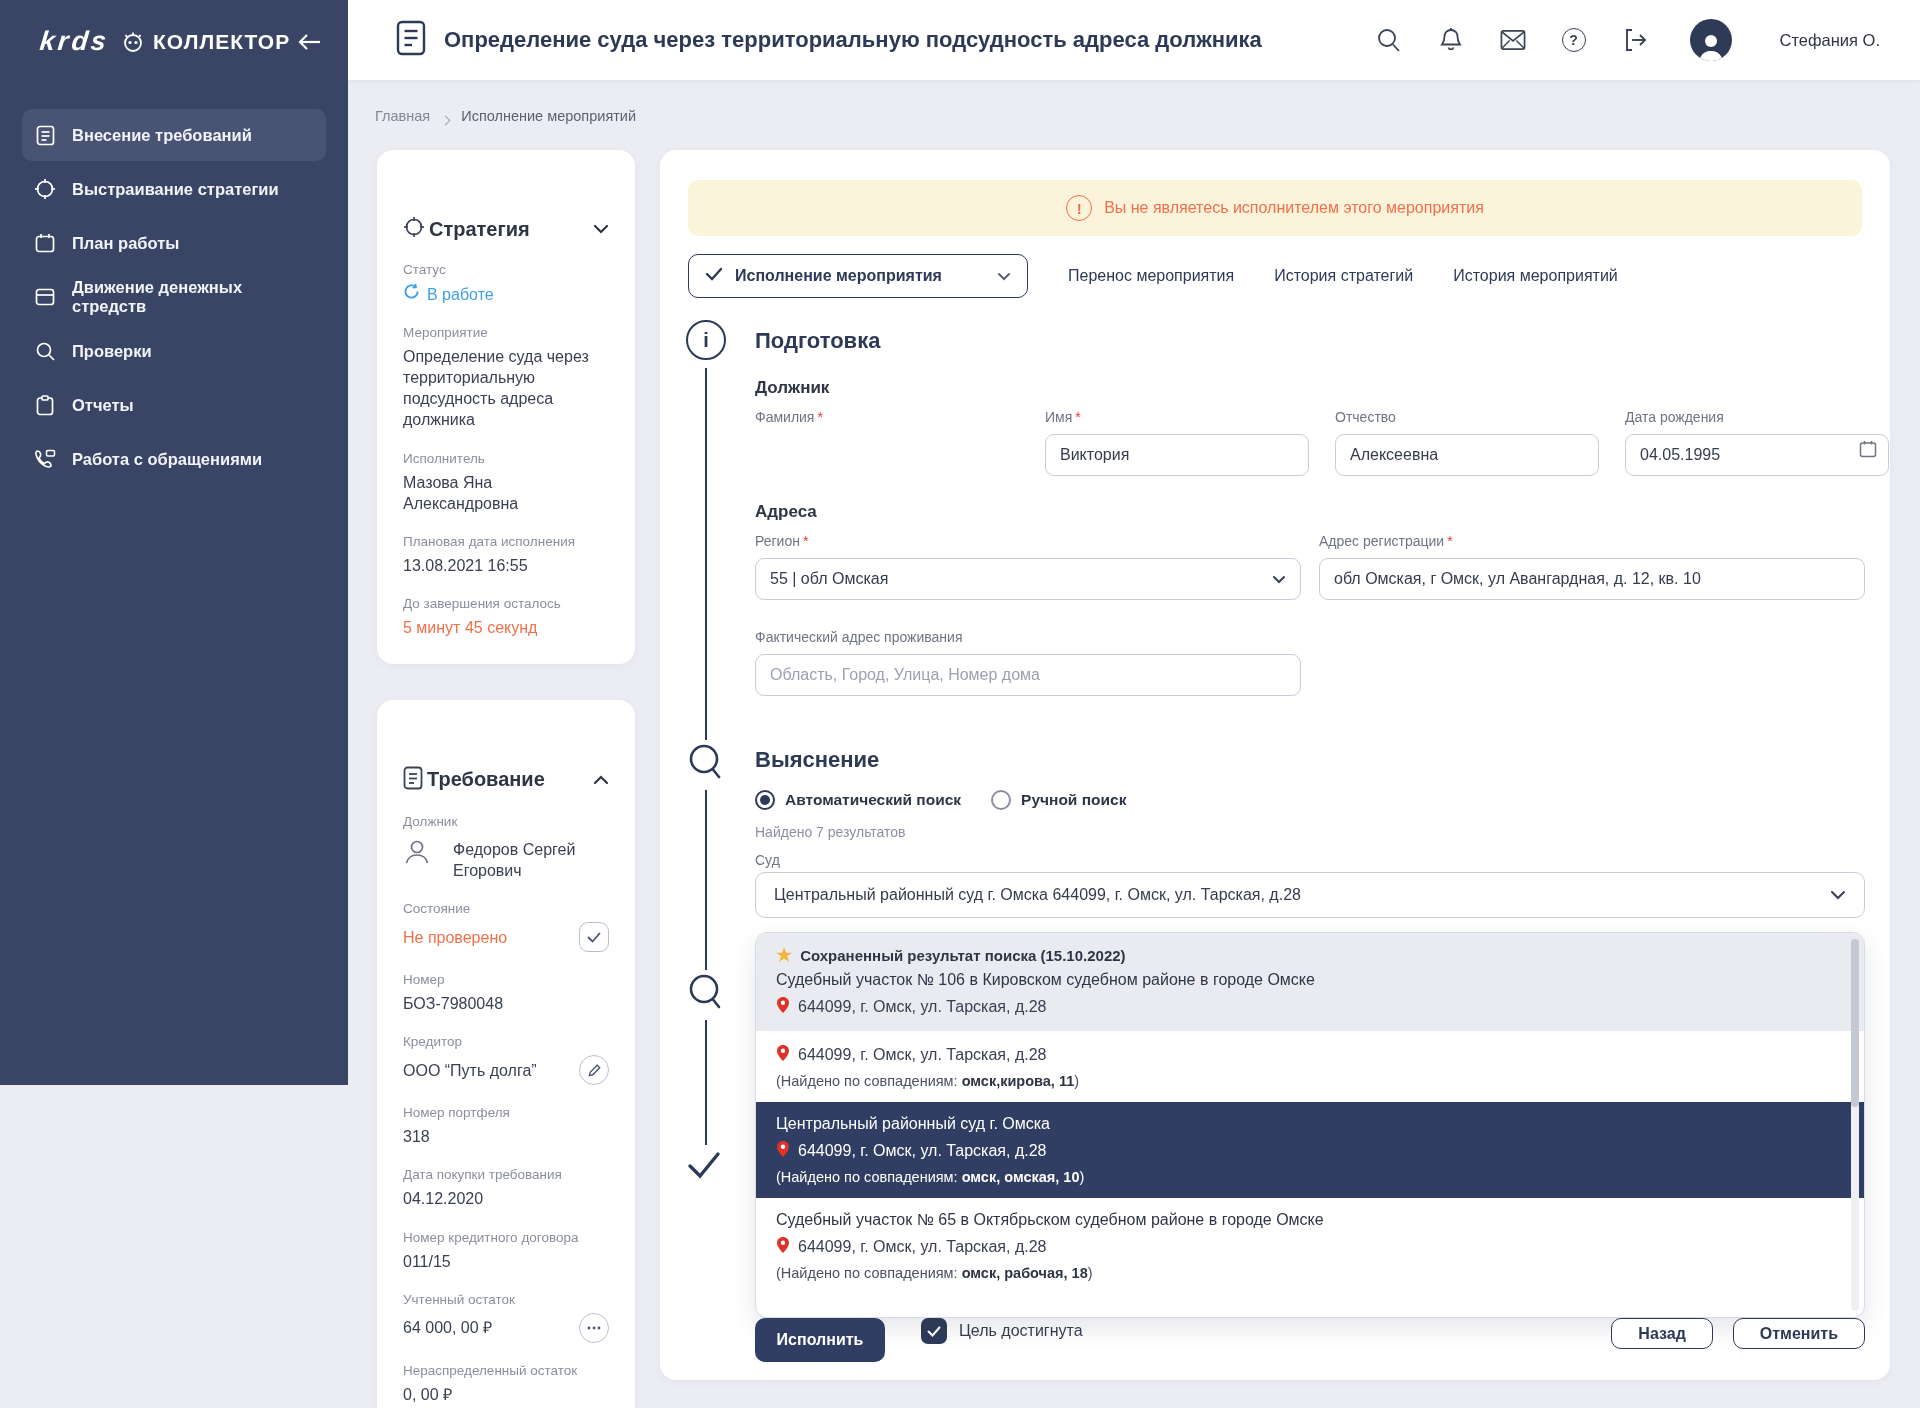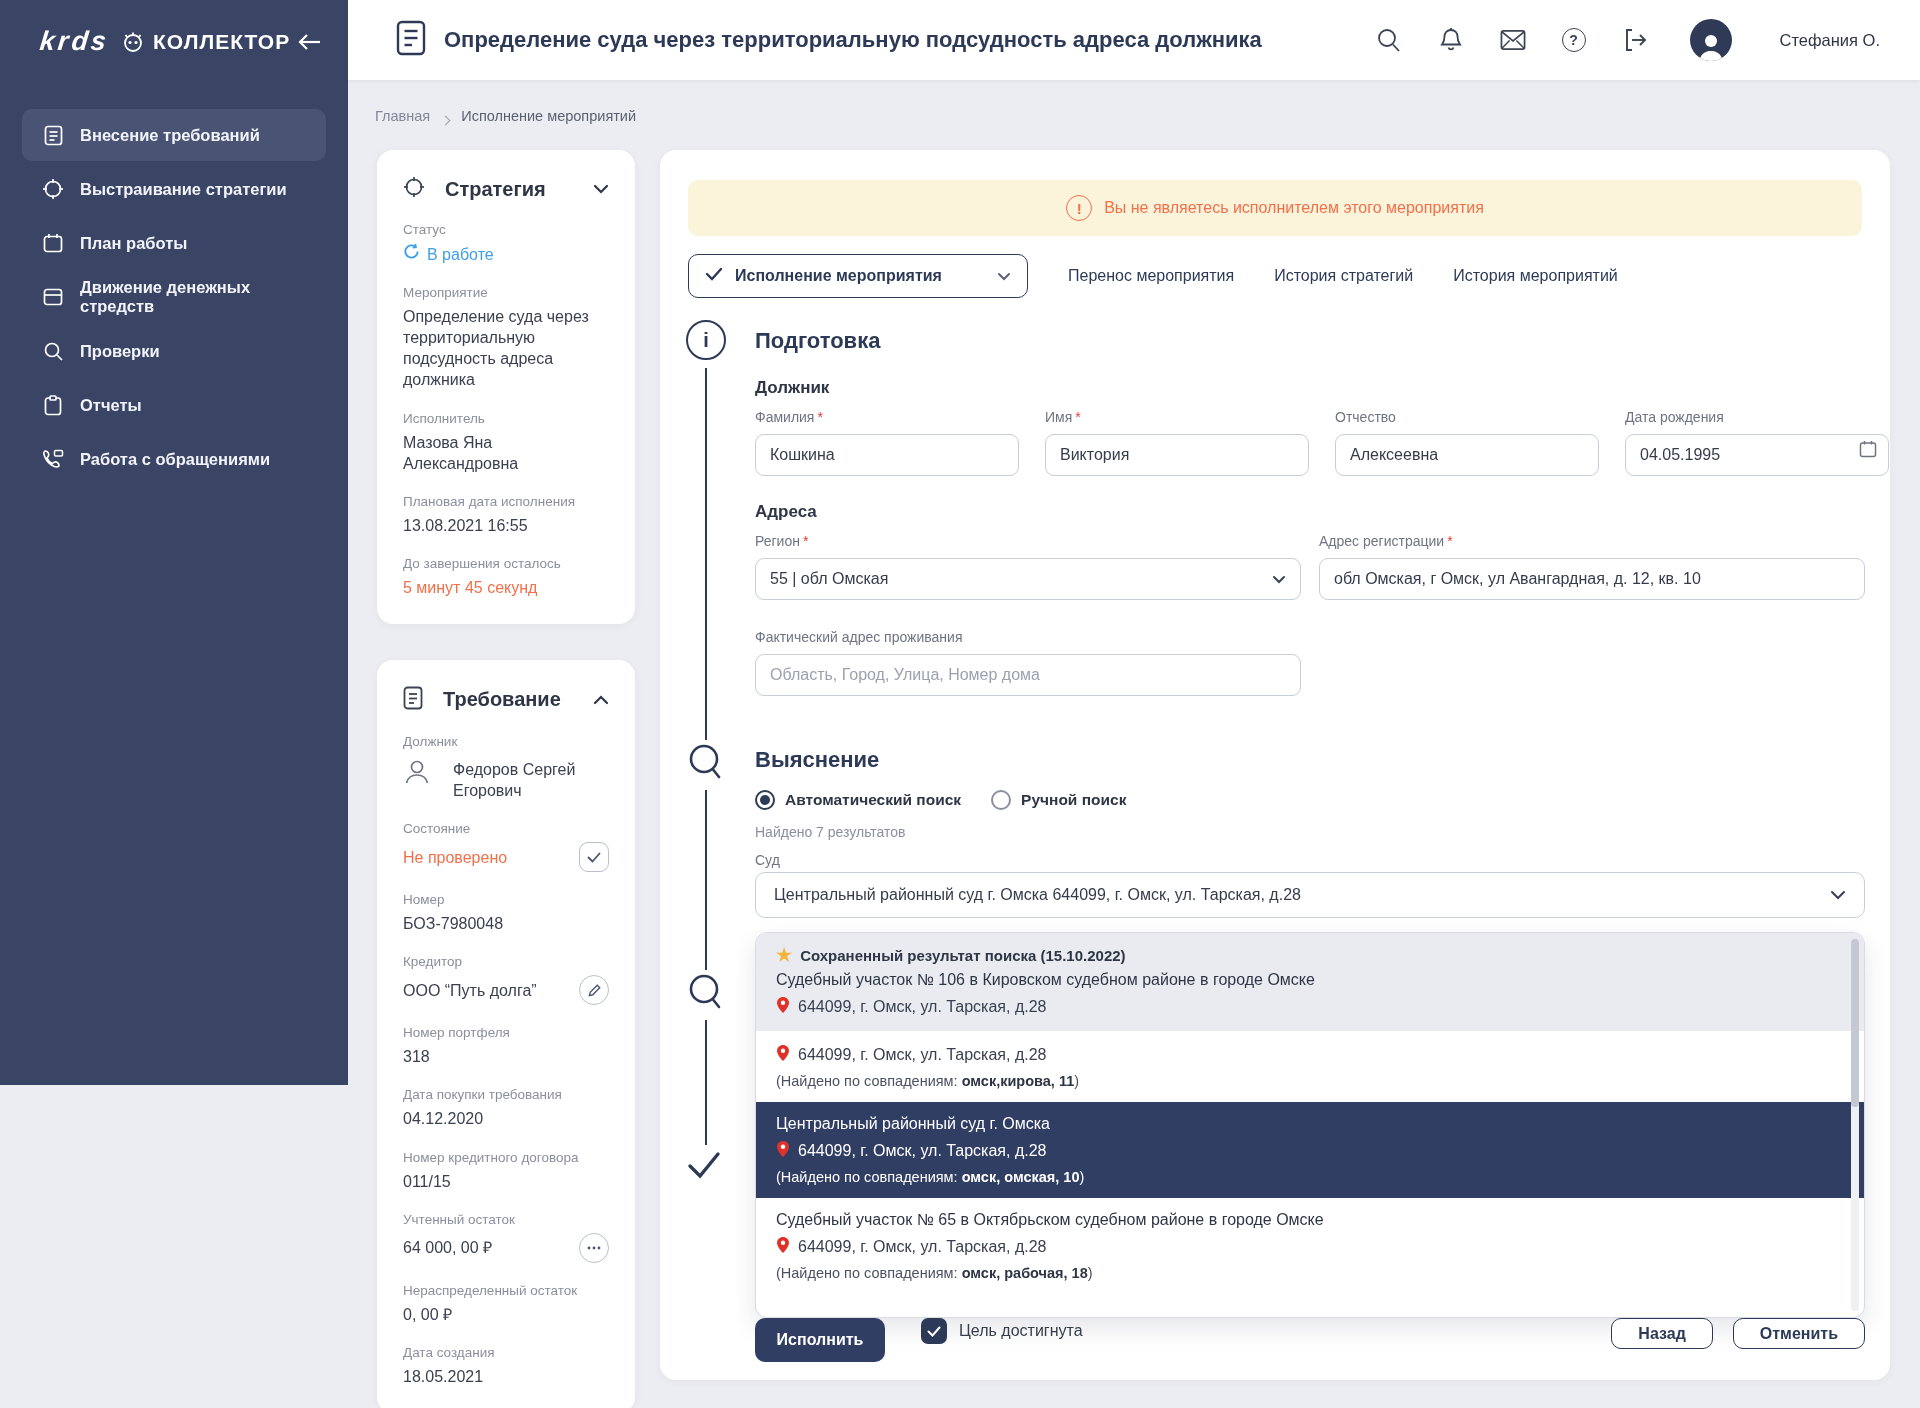--- a/index.html
+++ b/index.html
@@ -13,42 +13,42 @@
   }
   
   .sidebar{position:absolute;left:0;top:0;width:348px;height:1085px;background:#3A4565;}
   .logo-row{display:flex;align-items:center;padding:26px 26px 0 40px;color:#fff;}
   .logo-krds{font-weight:800;font-size:27px;letter-spacing:3px;font-style:italic;transform:skewX(-6deg);}
   .logo-bot{margin:0 8px 0 12px;display:flex;}
   .logo-kol{font-weight:800;font-size:21px;letter-spacing:1px;}
   .logo-back{margin-left:auto;display:flex;}
   .nav{margin-top:52px;padding:0 22px;}
   .nav-item{display:flex;align-items:center;gap:16px;height:52px;margin-bottom:2px;
-    padding:0 20px;border-radius:10px;color:#F2F4FA;font-size:16.5px;font-weight:600;cursor:pointer;}
+    padding:0 12px;border-radius:10px;color:#F2F4FA;font-size:16.5px;font-weight:600;cursor:pointer;}
   .nav-item.active{background:#495475;}
   .nav-ic{width:22px;height:22px;display:flex;align-items:center;justify-content:center;flex:0 0 22px;}
   
   .header{position:absolute;left:348px;top:0;width:1572px;height:80px;background:#fff;
     display:flex;align-items:center;box-shadow:0 1px 4px rgba(40,50,80,.08);z-index:5;}
   .header-title-wrap{display:flex;align-items:center;gap:18px;padding-left:48px;}
   .header-title{font-size:22px;font-weight:700;color:#2D3A57;}
   .header-icons{margin-left:auto;display:flex;align-items:center;gap:36px;padding-right:40px;}
   .hicon{width:26px;height:26px;display:flex;align-items:center;justify-content:center;cursor:pointer;}
   .help-circle{width:24px;height:24px;border:1.8px solid #3A4354;border-radius:50%;
     display:flex;align-items:center;justify-content:center;font-size:14px;font-weight:700;color:#3A4354;}
   .avatar{width:42px;height:42px;border-radius:50%;background:#2F3A57;display:flex;align-items:flex-end;justify-content:center;overflow:hidden;margin-left:6px;}
   .user-name{font-size:16.5px;color:#2E3646;margin-left:12px;}
   
   .breadcrumb{position:absolute;left:375px;top:108px;display:flex;align-items:flex-end;gap:12px;font-size:14.5px;color:#818899;}
   .bc-sep{width:7px;height:7px;border-right:1.8px solid #9BA1B0;border-bottom:1.8px solid #9BA1B0;transform:rotate(-45deg);margin-top:1px;}
   .bc-current{color:#5A6172;}
   
   .left-col{position:absolute;left:377px;top:150px;width:258px;display:flex;flex-direction:column;gap:36px;}
   .card{background:#fff;border-radius:16px;padding:26px;box-shadow:0 2px 8px rgba(40,50,80,.05);}
-  .card-head{display:flex;align-items:center;gap:20px;}
+  .card-head{display:flex;align-items:center;gap:4px;margin-top:40px;}
   .card-title{font-size:20px;font-weight:700;color:#2E3646;}
   .card-chev{margin-left:auto;display:flex;cursor:pointer;}
   .clabel{font-size:13.5px;color:#8A8F9D;margin-top:20px;}
   .cvalue{font-size:16px;color:#3A4150;margin-top:6px;line-height:1.32;}
   .cvalue.blue{color:#3F9FE8;display:flex;align-items:center;gap:7px;}
   .cvalue.orange{color:#F0704A;}
   .cvalue-row{display:flex;align-items:center;justify-content:space-between;margin-top:6px;}
   .cvalue-row .cv{font-size:16px;color:#3A4150;line-height:1.32;margin-top:0;}
   .mini-btn{width:30px;height:30px;border:1.4px solid #B9BFCD;border-radius:9px;background:#fff;
     display:flex;align-items:center;justify-content:center;cursor:pointer;flex:0 0 30px;}
@@ -421,21 +421,20 @@
   <div class="rail-icon" style="top:1000px"><svg width="36" height="30" viewBox="0 0 36 30">
         <polyline points="4,16 14,26 32,4" fill="none" stroke="#2D3A57" stroke-width="3.4" stroke-linecap="round"></polyline>
       </svg></div>
 
   <div class="sec-heading" style="top:178px">Подготовка</div>
   <div class="sub-heading" style="top:228px">Должник</div>
 
   <div class="grid4">
     <div>
       <span class="flabel"><span>Фамилия</span><span class="req">*</span></span>
-      <input class="fin" type="text" value="Кошкина" style="">
     </div>
     <div>
       <span class="flabel"><span>Имя</span><span class="req">*</span></span>
       <input class="fin" type="text" value="Виктория" style="">
     </div>
     <div>
       <span class="flabel">Отчество</span>
       <input class="fin" type="text" value="Алексеевна" style="">
     </div>
     <div style="position:relative">

